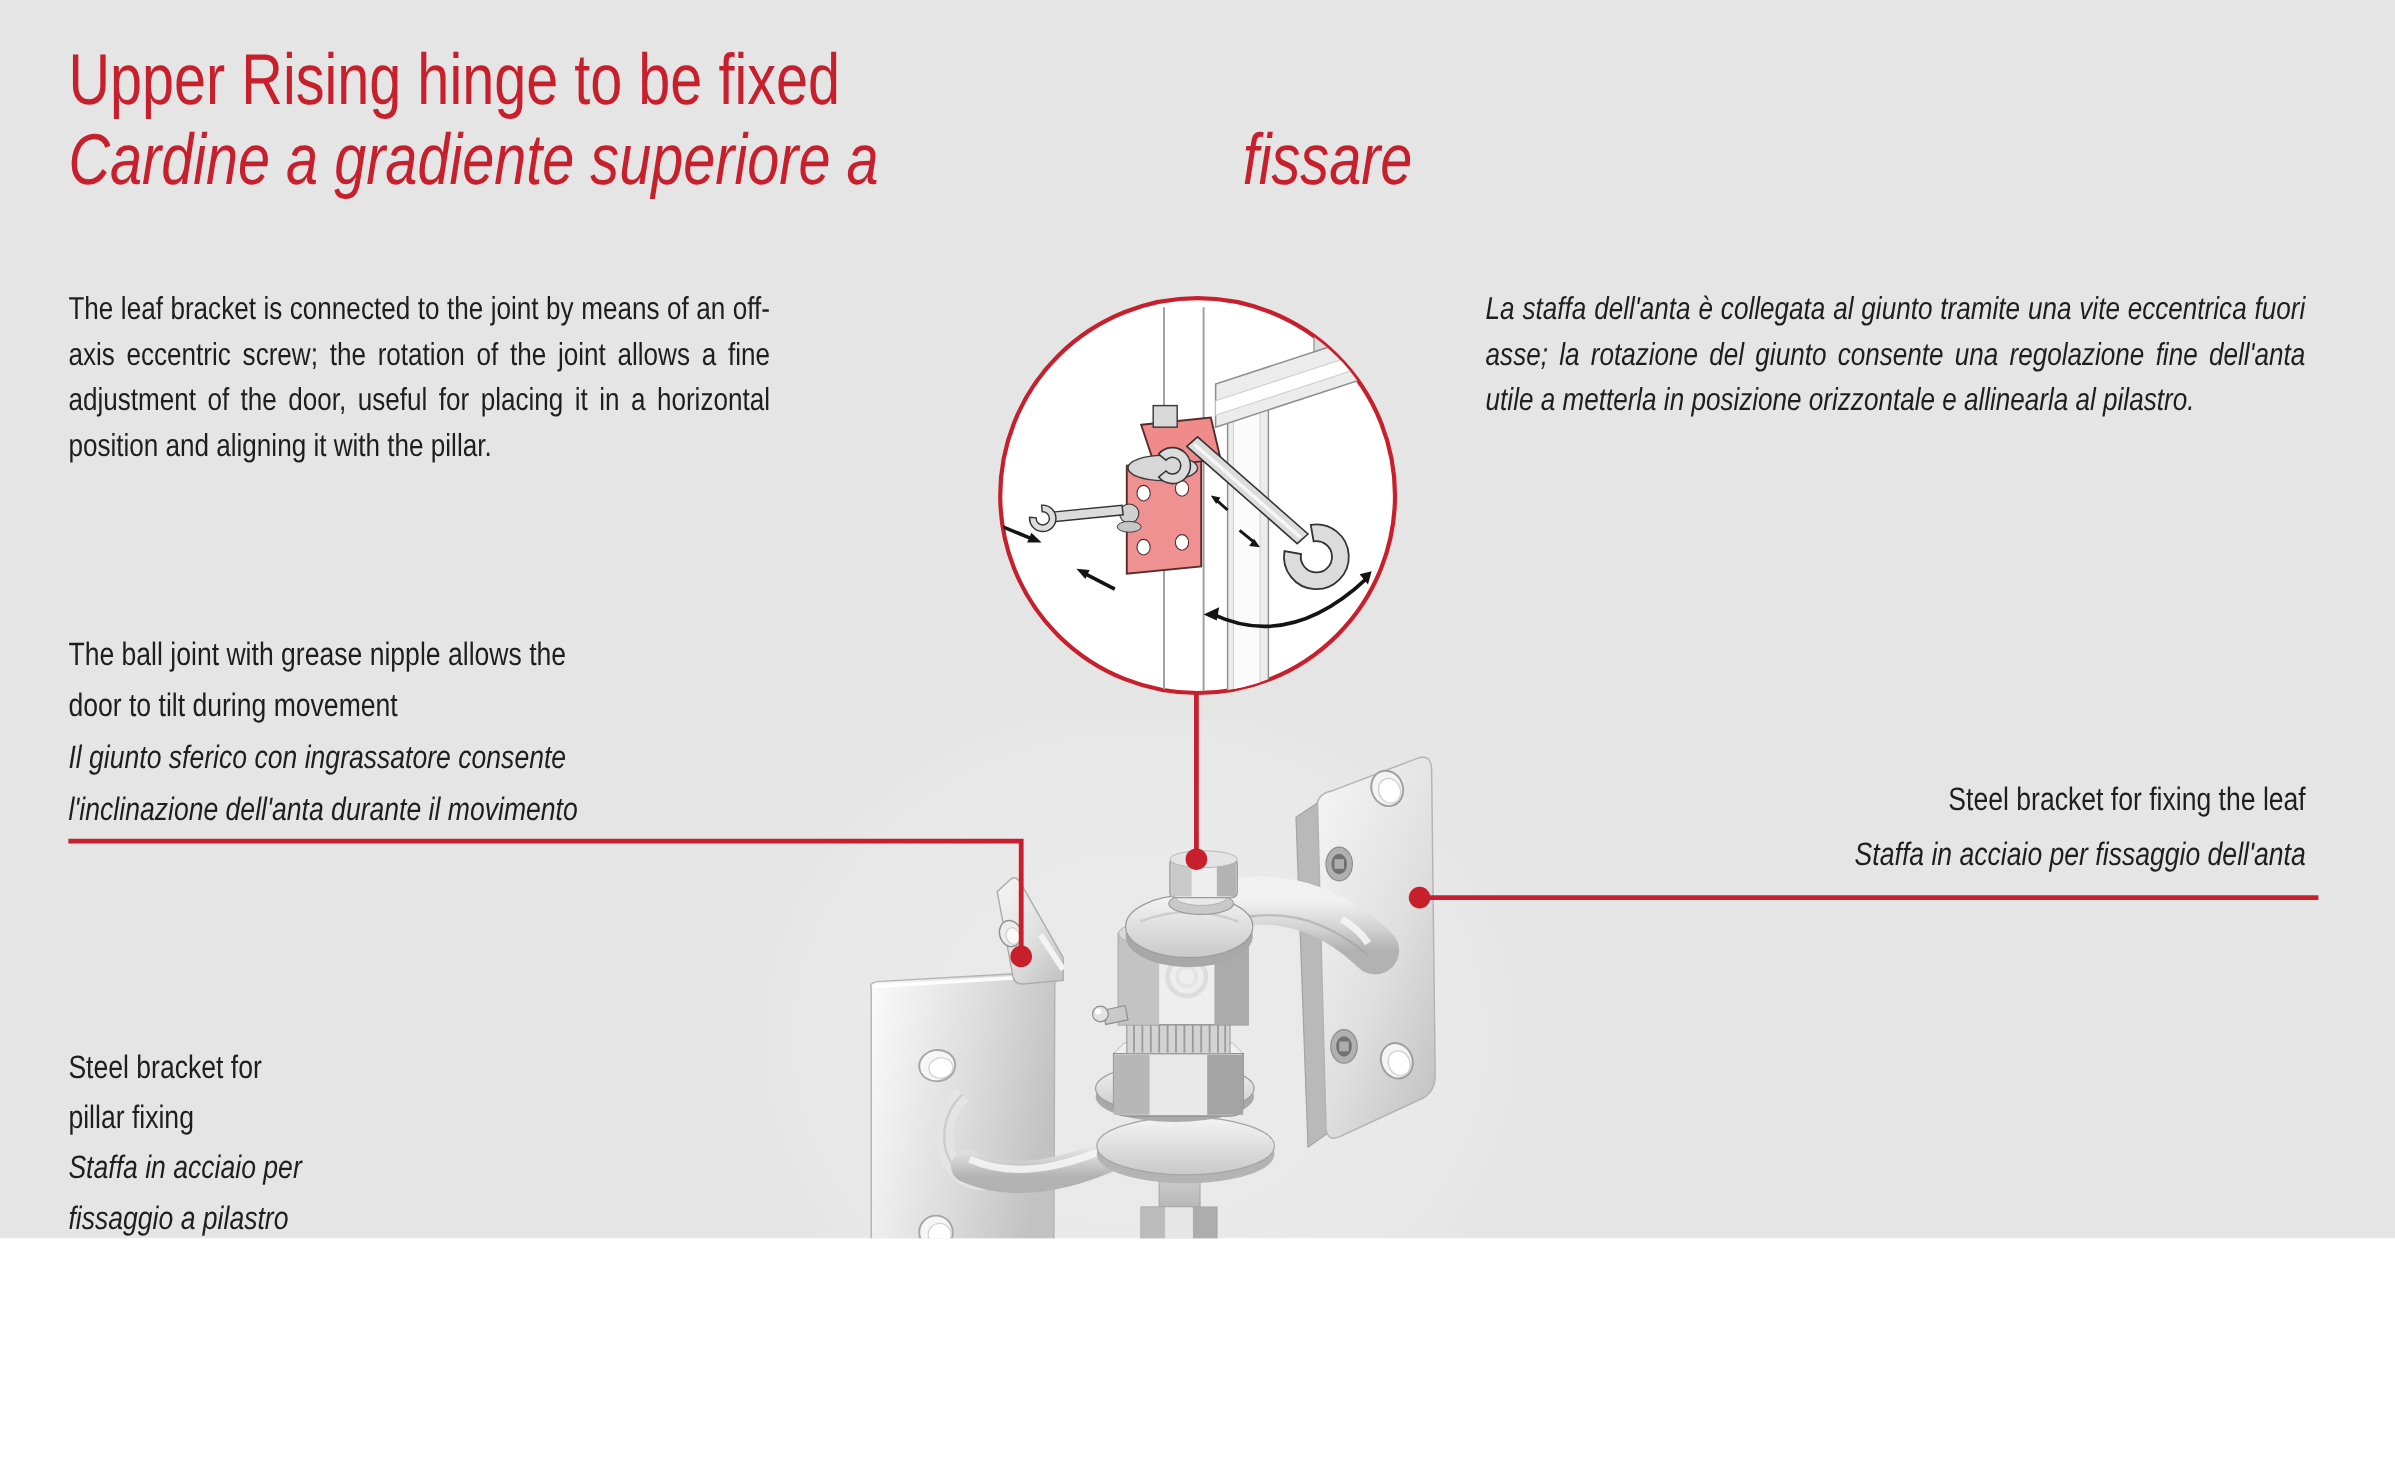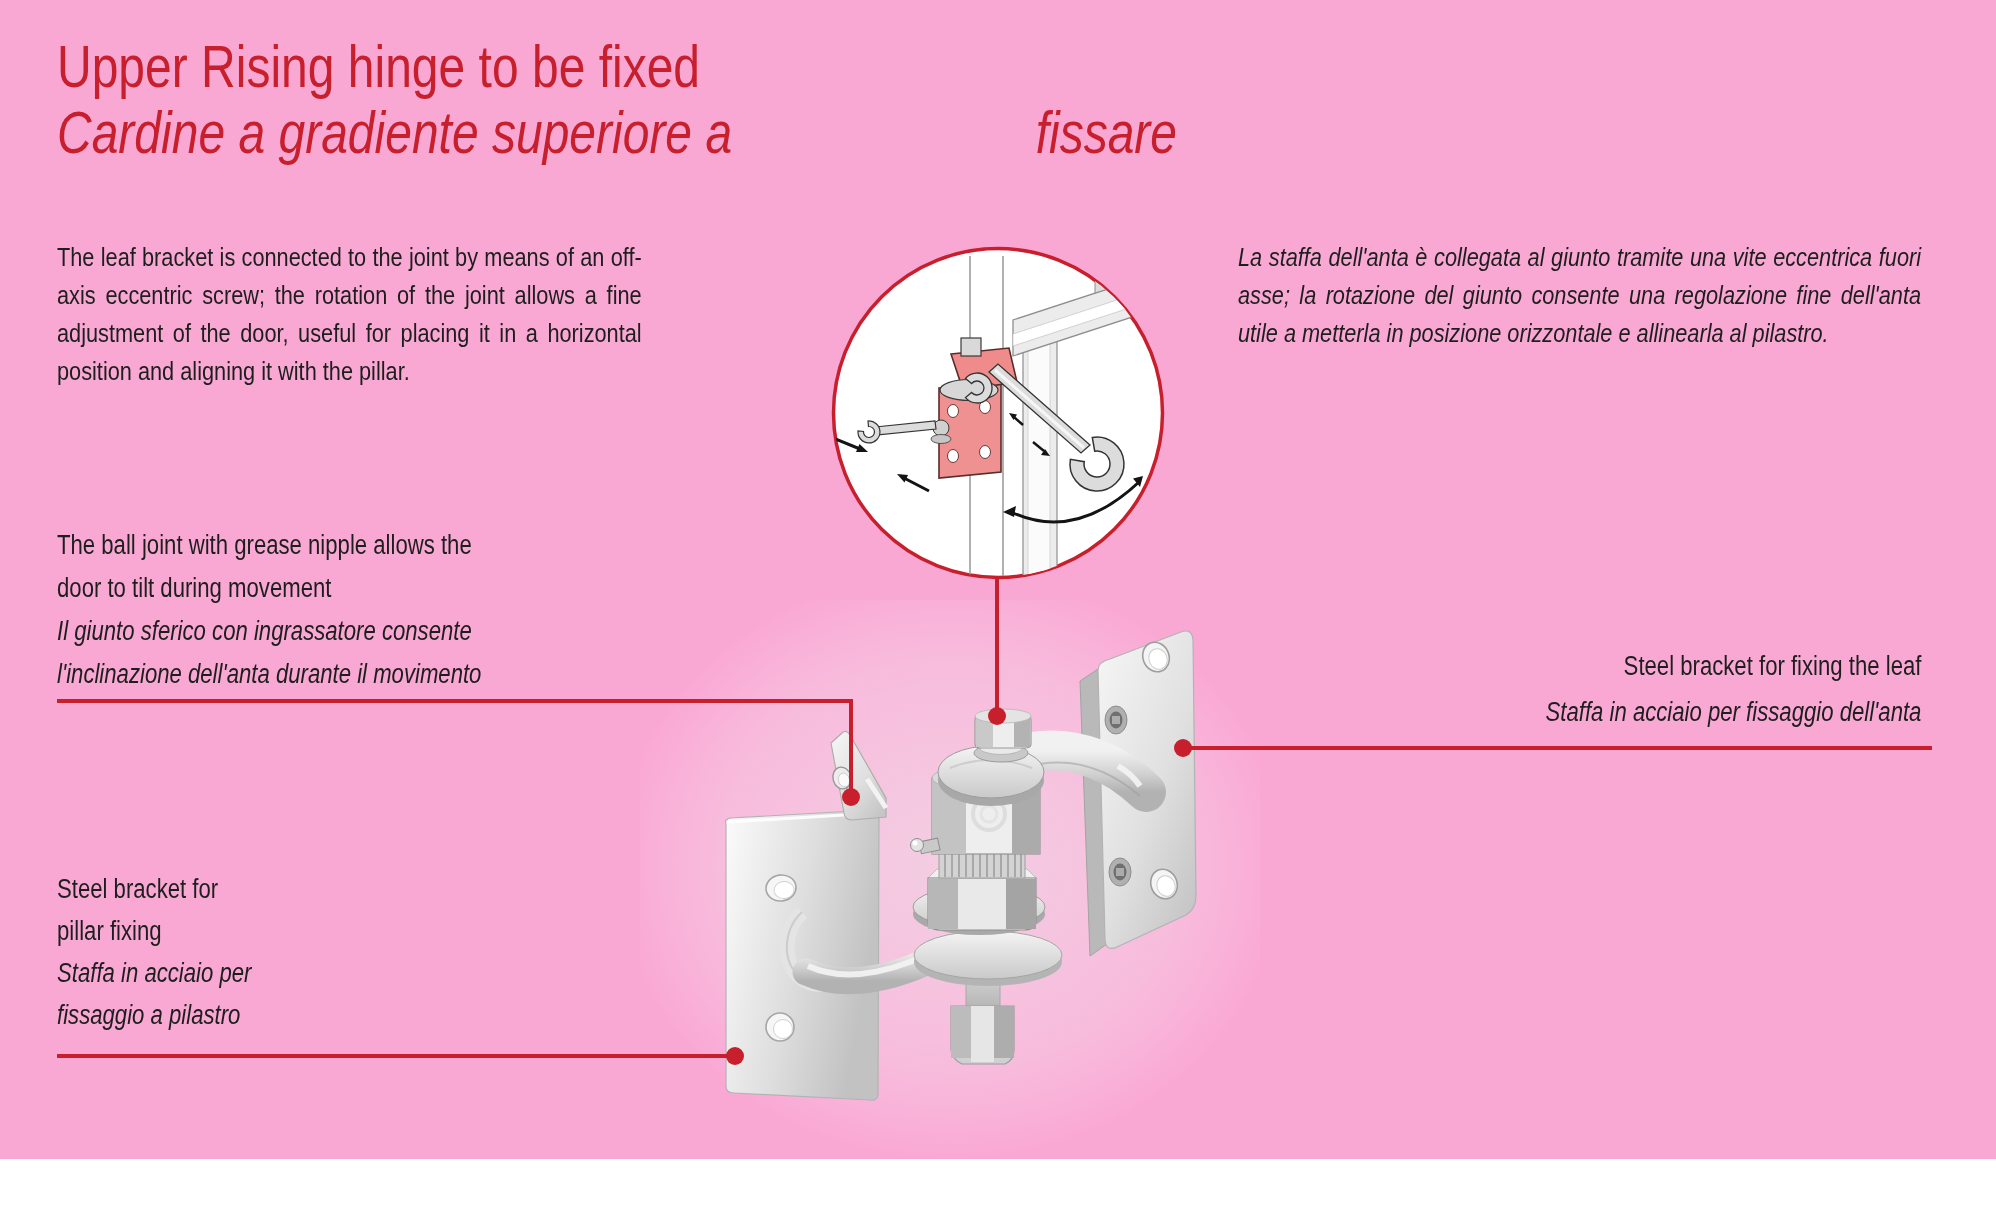--- a/index.html
+++ b/index.html
@@ -1,19 +1,19 @@
 <!DOCTYPE html>
 <html><head>
 <meta charset="utf-8">
 <style>
   html,body{margin:0;padding:0;background:#ffffff;}
   .page{
     position:relative;
-    width:1996px;height:1159px;
-    background:#f9a8d4;
+    width:1996px;height:1032px;
+    background:#e5e5e5;
     font-family:"Liberation Sans","DejaVu Sans",sans-serif;
     color:#1e1e1e;
     overflow:hidden;
   }
   
   .cond{transform:scaleX(.82);transform-origin:top left;}
   .cond-r{transform:scaleX(.82);transform-origin:top right;}
 
   .title1{
     position:absolute;left:57px;top:36px;

